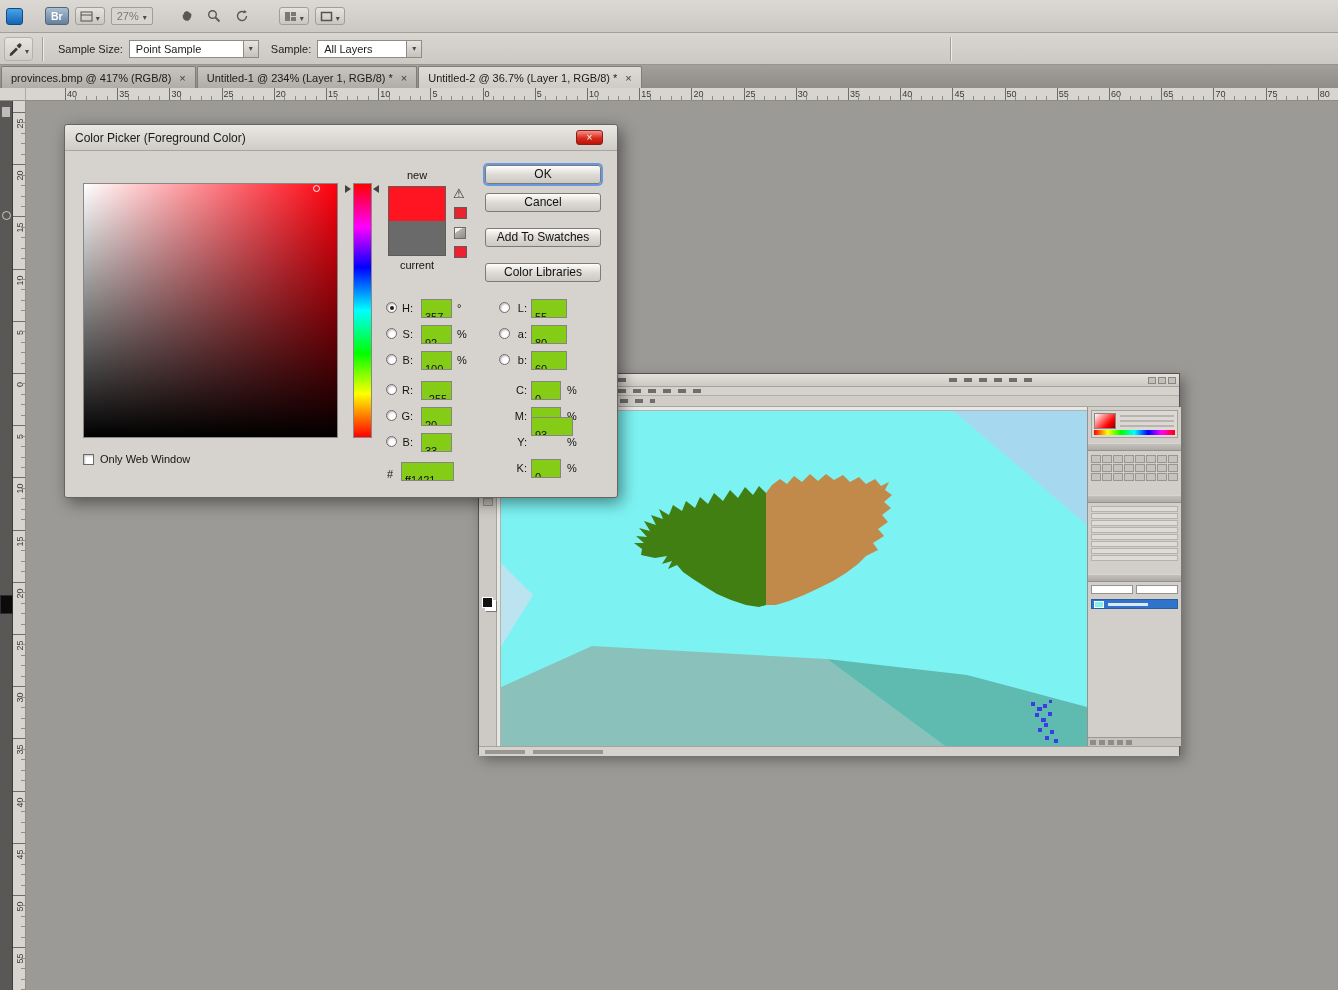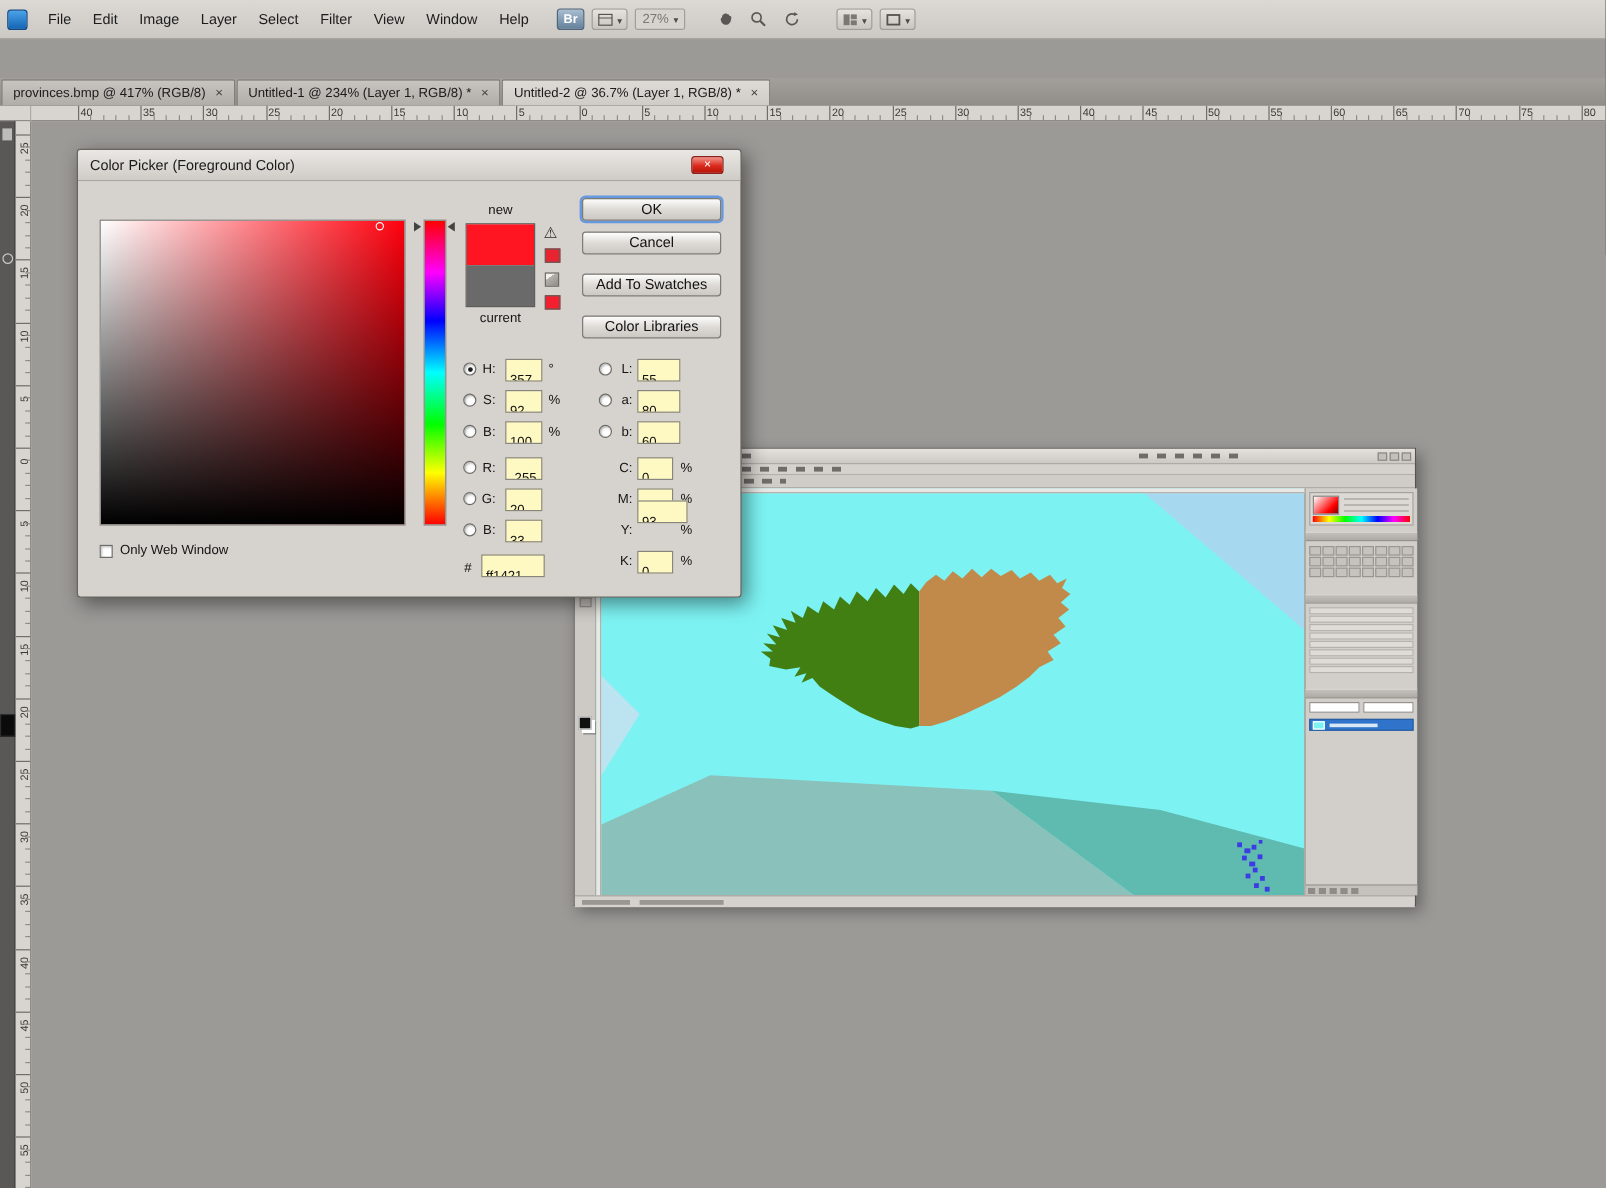--- a/index.html
+++ b/index.html
@@ -100,41 +100,30 @@
   .swatch-half{position:absolute;left:0;width:100%;height:50%;}
   .warn-glyph{position:absolute;font-size:13px;color:#2e2d2b;line-height:13px;}
   .mini-swatch{position:absolute;width:13px;height:12px;border:1px solid #5f5d59;}
   .cube-icon{position:absolute;width:12px;height:12px;background:linear-gradient(145deg,#f4f2ee 30%,#b5b2ad 31%,#8f8c88);border:1px solid #6e6c68;}
   .ps-btn{position:absolute;left:420px;width:116px;height:19px;background:linear-gradient(#fdfdfc,#dedbd6 50%,#ccc9c4);border:1px solid #7e7b77;border-radius:3px;font-size:12px;color:#111;text-align:center;line-height:17px;font-family:"Liberation Sans",sans-serif;}
   .ps-btn.focused{box-shadow:0 0 0 2px rgba(96,150,224,.95);}
   .radio{position:absolute;width:11px;height:11px;border-radius:50%;background:#fff;border:1px solid #6e6c68;box-shadow:inset 1px 1px 2px rgba(0,0,0,.3);}
   .radio.sel::after{content:"";position:absolute;left:3px;top:3px;width:4px;height:4px;border-radius:50%;background:#1d1d1d;}
   .fld-label{position:absolute;width:18px;text-align:right;line-height:18px;font-size:11px;}
   .fld-unit{position:absolute;line-height:18px;font-size:11px;}
-  .val-field{position:absolute;height:18px;background:#fef9c3;border:1px solid #87857f;font-size:11px;padding:17px 0 0 3px;color:#111;font-family:"Liberation Sans",sans-serif;}
+  .val-field{position:absolute;height:18px;background:#84cc16;border:1px solid #87857f;font-size:11px;padding:17px 0 0 3px;color:#111;font-family:"Liberation Sans",sans-serif;}
   .checkbox{position:absolute;width:11px;height:11px;background:#fff;border:1px solid #6e6c68;box-shadow:inset 1px 1px 2px rgba(0,0,0,.25);}
 </style>
 </head>
 <body>
 
 <div class="screen">
 
   <div class="menubar">
     <div class="app-icon"></div>
-    <div id="menu-items" style="display:flex">
-        <div class="menu-item">File</div>
-        <div class="menu-item">Edit</div>
-        <div class="menu-item">Image</div>
-        <div class="menu-item">Layer</div>
-        <div class="menu-item">Select</div>
-        <div class="menu-item">Filter</div>
-        <div class="menu-item">View</div>
-        <div class="menu-item">Window</div>
-        <div class="menu-item">Help</div>
-      </div>
     <div class="mb-group" style="margin-left:14px">
       <button class="br-btn">Br</button>
       <div class="mb-icon">
         <svg width="13" height="11">
             <rect x="1" y="1" width="11" height="9" fill="none" stroke="#55534f"></rect>
             <line x1="1" y1="4" x2="12" y2="4" stroke="#55534f"></line>
           </svg>
         <span class="dd"></span>
       </div>
       <div class="zoom-box">
@@ -172,20 +161,40 @@
       </div>
       <div class="mb-icon">
         <svg width="13" height="11">
             <rect x="1.5" y="1.5" width="10" height="8" fill="none" stroke="#55534f" stroke-width="1.5"></rect>
           </svg>
         <span class="dd"></span>
       </div>
     </div>
   </div>
 
+  <div class="optionsbar">
+    <div class="tool-chip">
+      <svg width="15" height="15">
+          <path d="M2 12.6 l6-6 1.9 1.9 -6 6 -2.2.4z M8.6 4.8 l2.6 2.6 1.8-1.8 a1.4 1.4 0 0 0 -2.6-2.6z" fill="#3a3936"></path>
+        </svg>
+      <span class="dd"></span>
+    </div>
+    <div class="vsep"></div>
+    <span class="opt-label">Sample Size:</span>
+    <div class="combo" style="width:130px">
+      <span class="combo-text">Point Sample</span>
+      <span class="combo-btn dd"></span>
+    </div>
+    <span class="opt-label" style="margin-left:12px">Sample:</span>
+    <div class="combo" style="width:105px">
+      <span class="combo-text">All Layers</span>
+      <span class="combo-btn dd"></span>
+    </div>
+    <div class="vsep2"></div>
+  </div>
 
   <div class="tabbar">
     <div class="tab">
       <span>provinces.bmp @ 417% (RGB/8)</span>
       <span class="close">×</span>
     </div>
     <div class="tab">
       <span>Untitled-1 @ 234% (Layer 1, RGB/8) *</span>
       <span class="close">×</span>
     </div>

